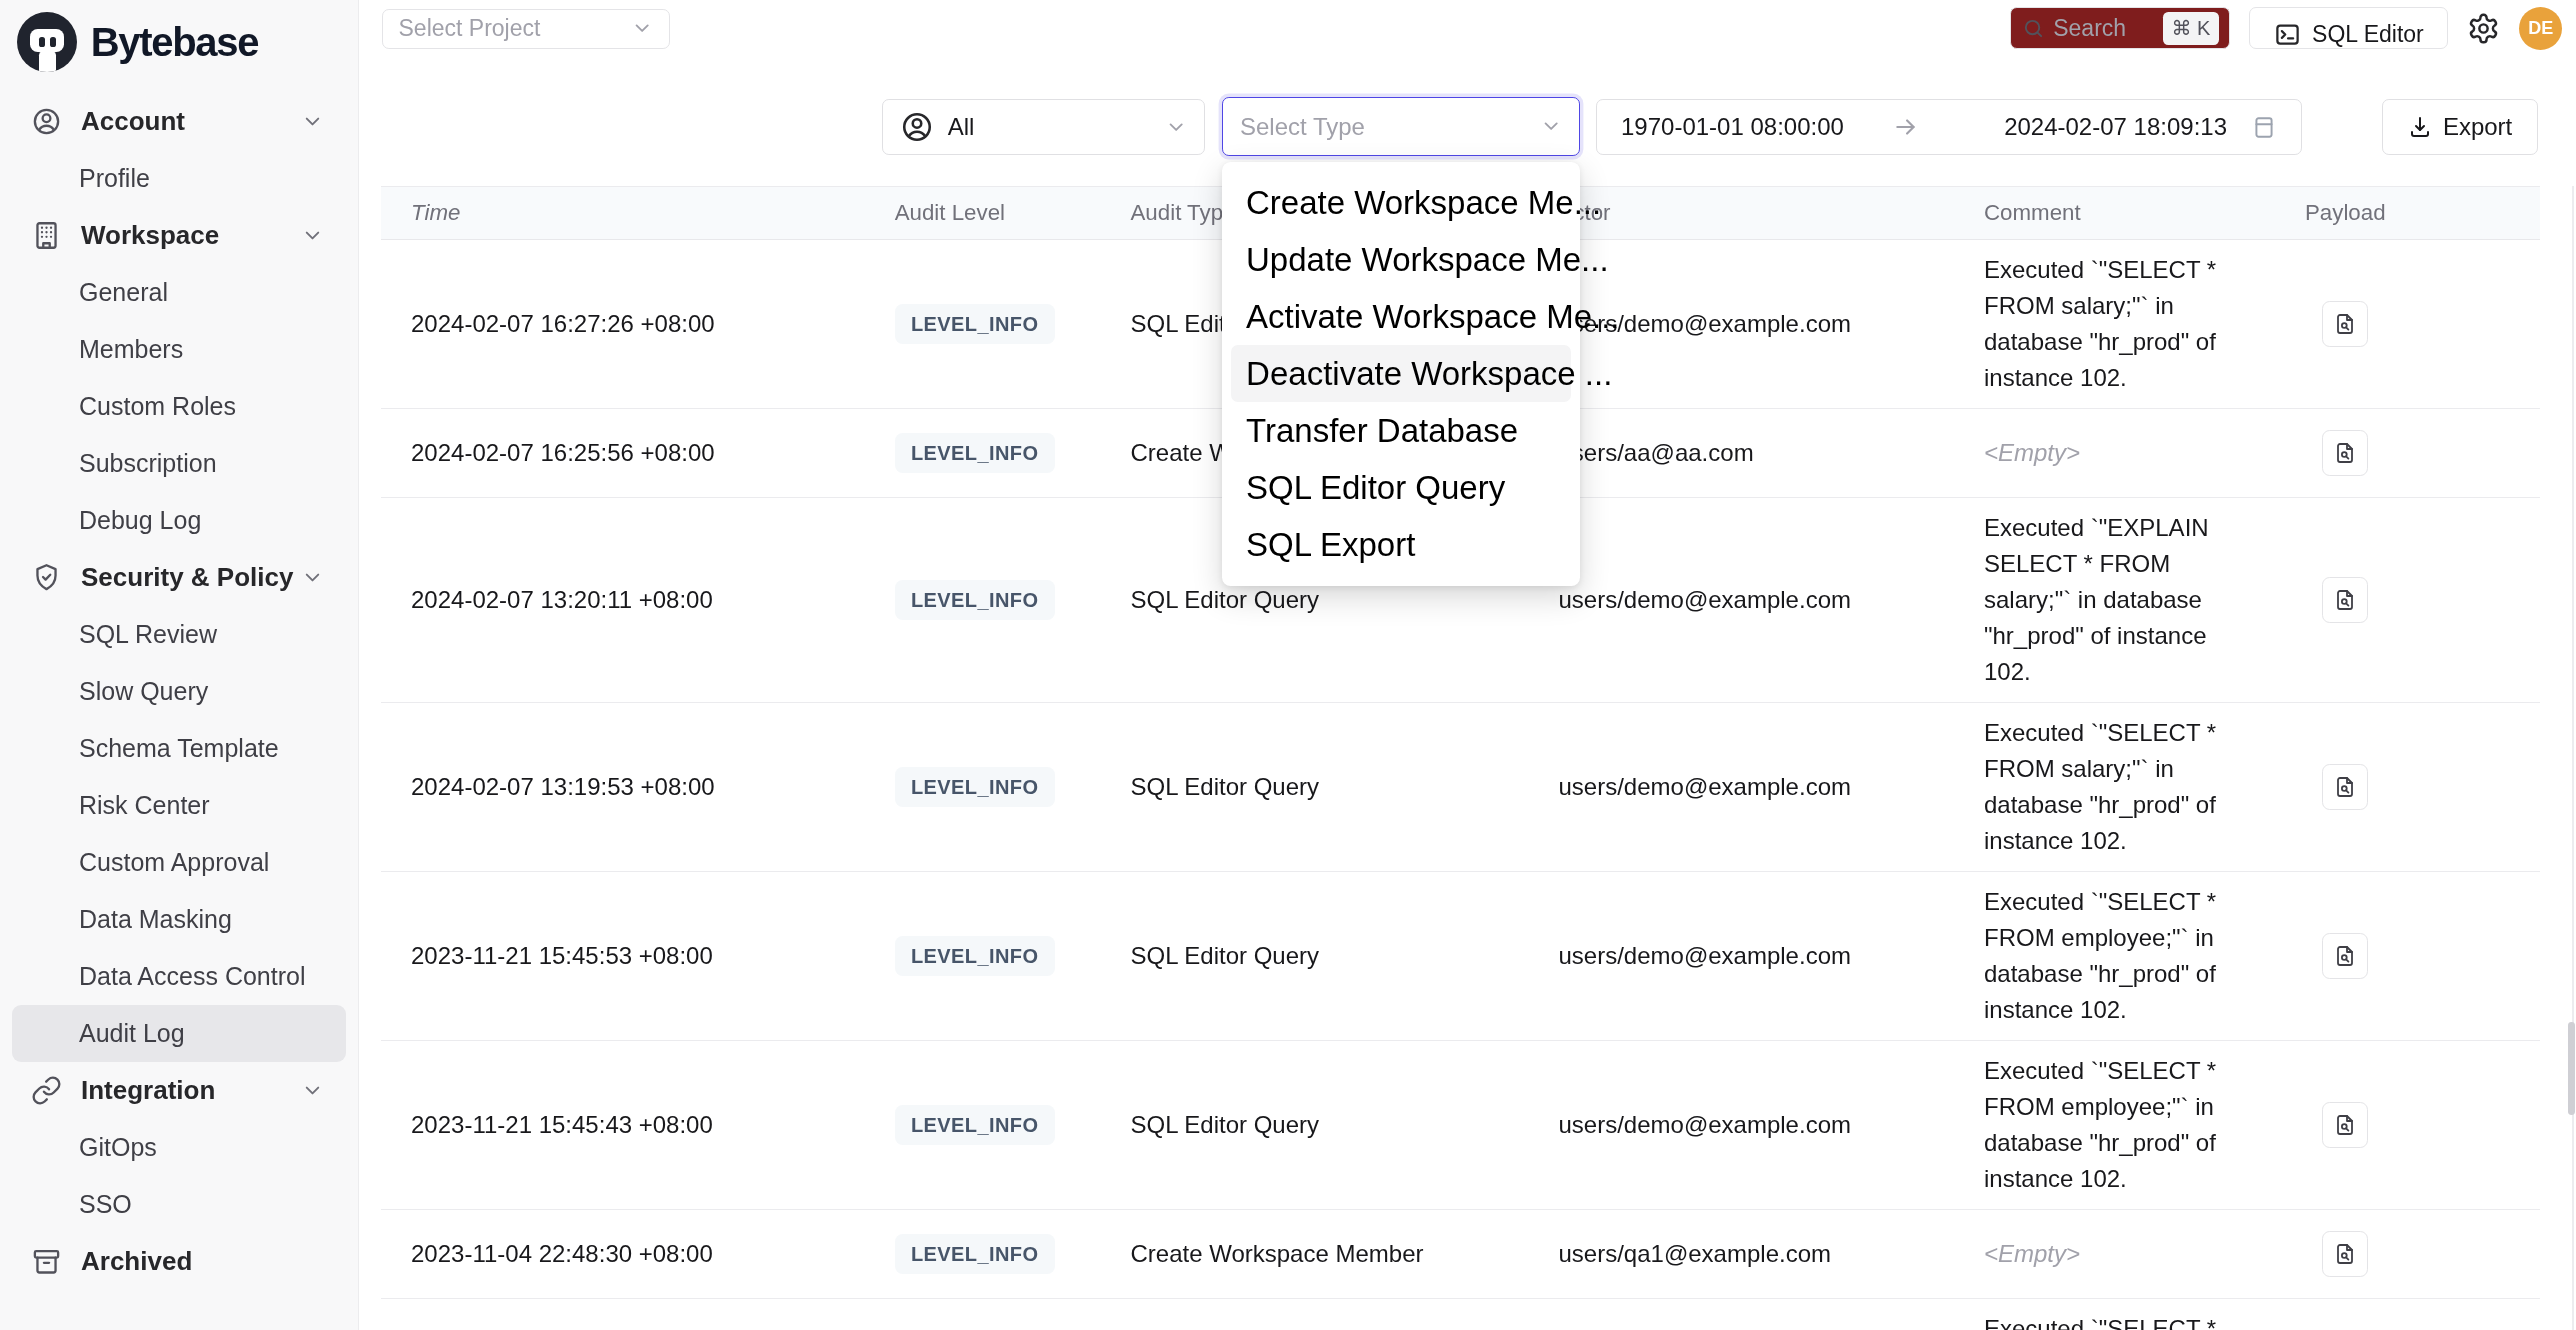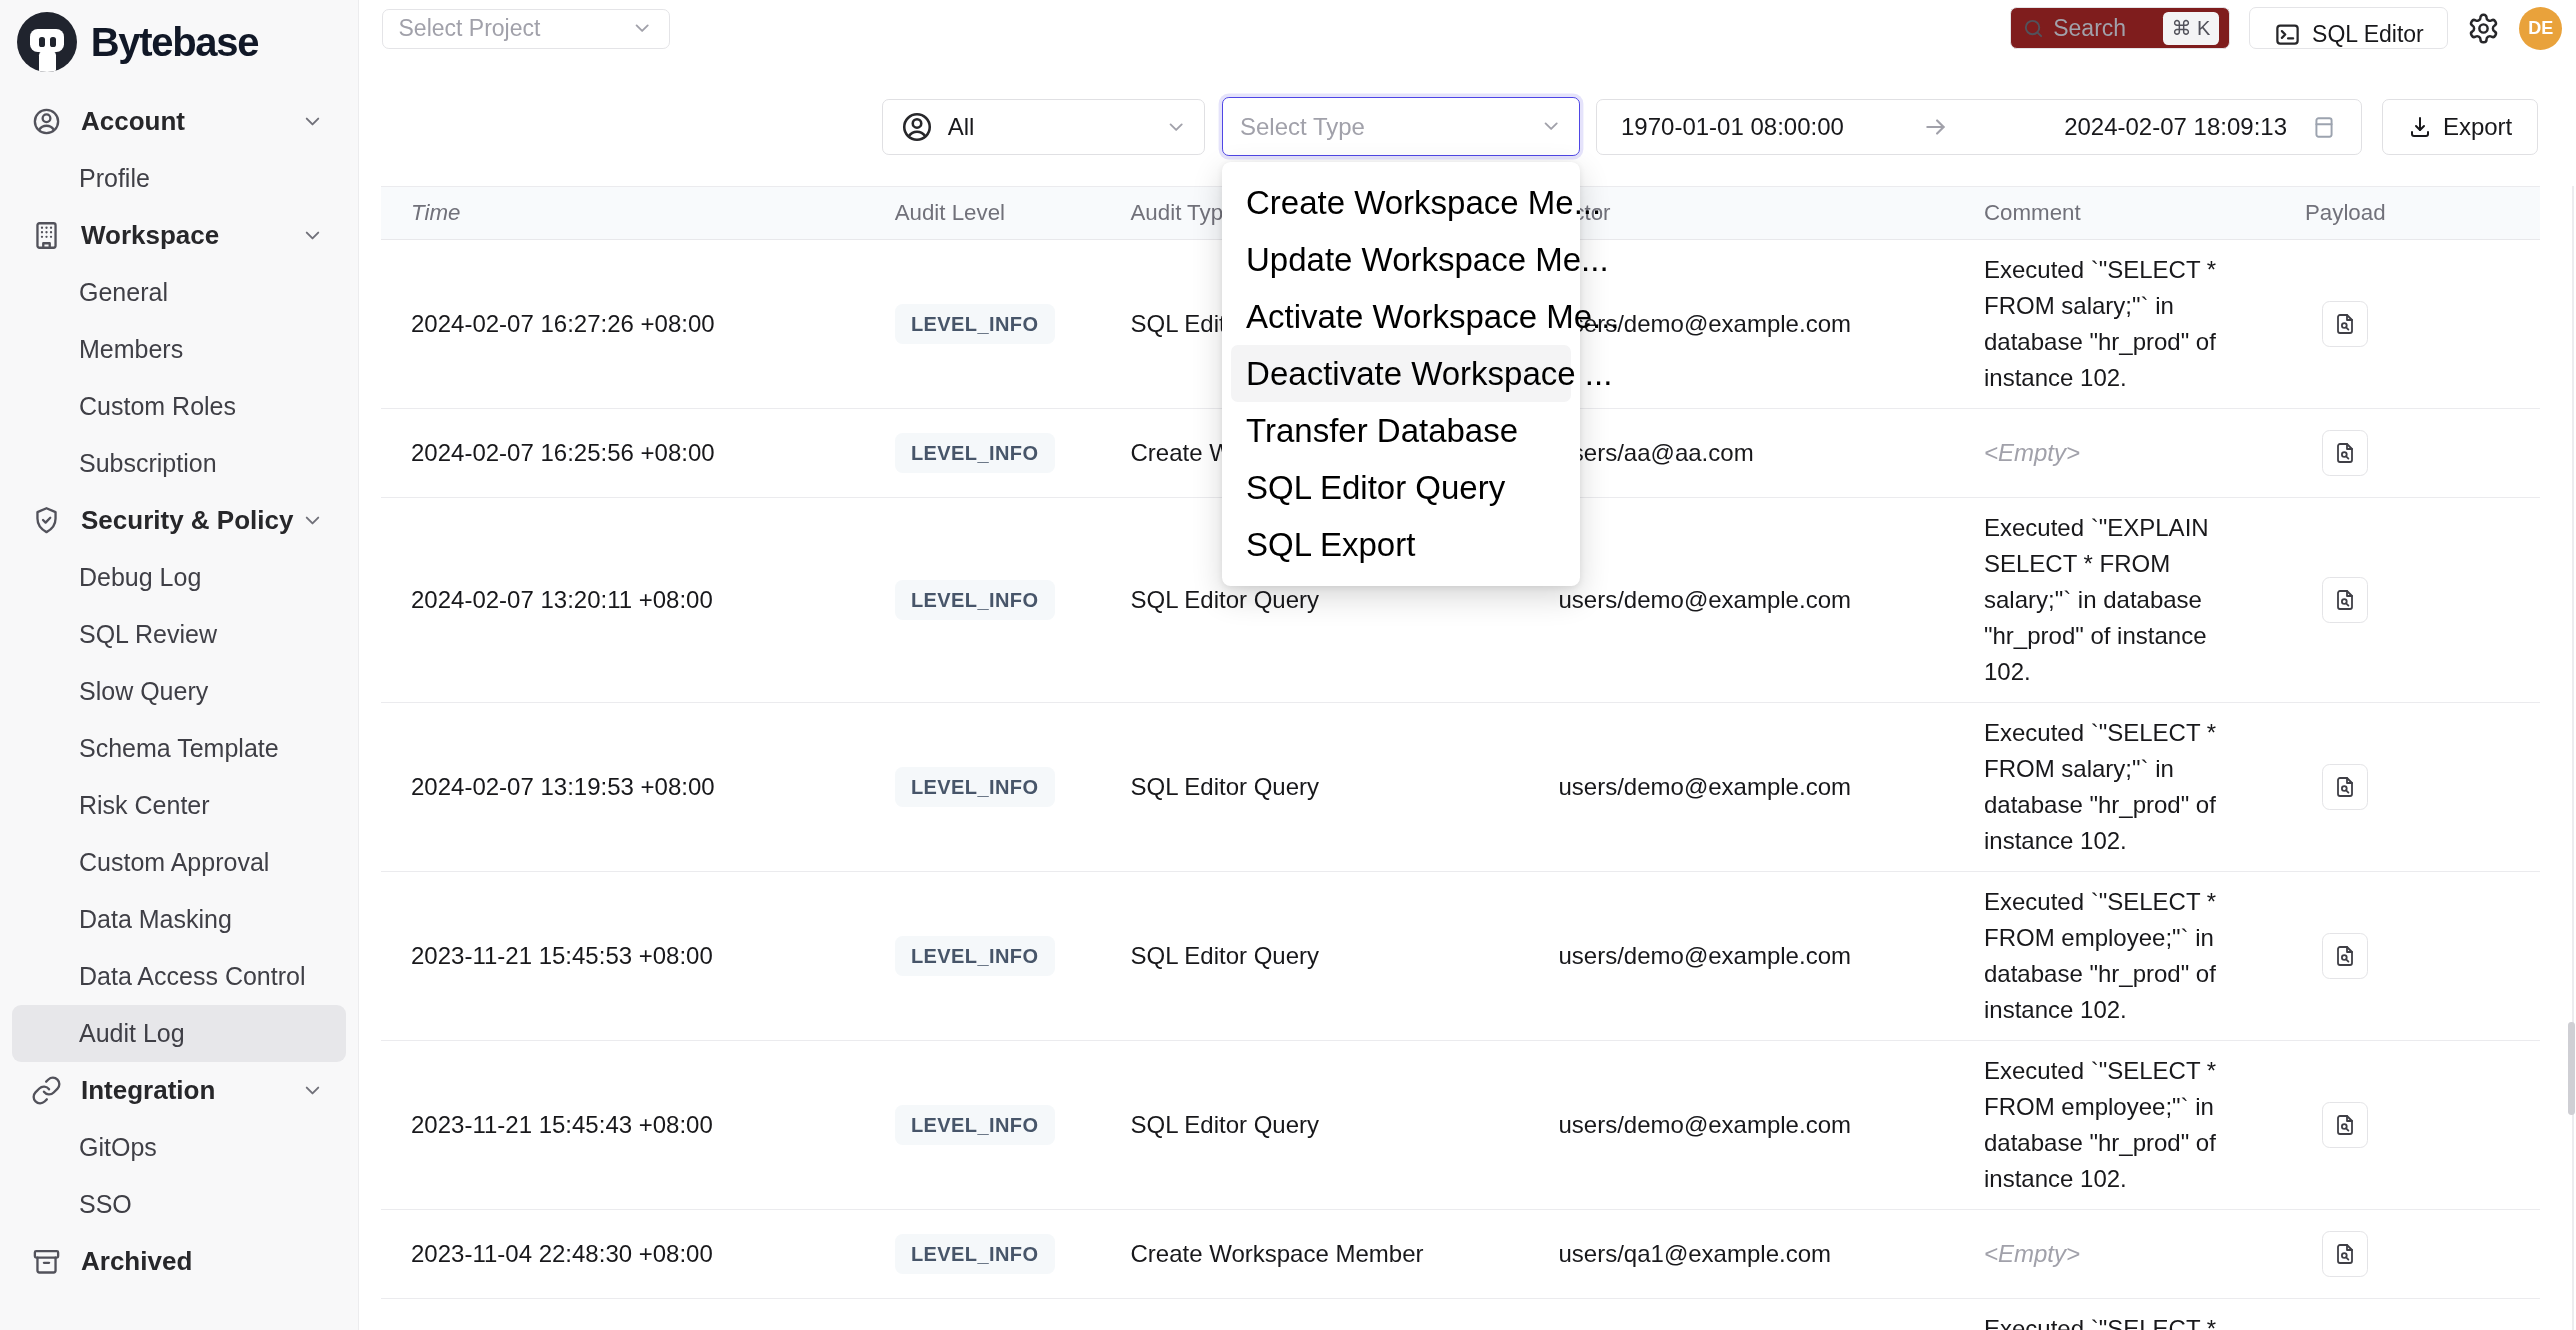--- a/index.html
+++ b/index.html
@@ -54,21 +54,21 @@
   
   .ctl { position:absolute; background:#fff; border:0.9px solid #e0e0e3; border-radius:6.9px;
          display:flex; align-items:center; font-size:24px; }
   .all-select { left:882px; top:99px; width:323px; height:56px; padding:0 17px; gap:13.7px; cursor:pointer; }
   .all-select .ico { display:flex; color:#27272a; } .all-select .ico svg { width:34px; height:34px; }
   .all-select .chev { margin-left:auto; color:#a1a1aa; display:flex; }
   .type-select { left:1222px; top:97px; width:358px; height:59px; padding:0 17px; cursor:pointer;
                  border:1.7px solid #4f46e5; box-shadow:0 0 0 3.4px rgba(79,70,229,0.15); }
   .type-select .ph { color:#a1a1aa; }
   .type-select .chev { margin-left:auto; color:#a1a1aa; display:flex; }
-  .date-range { left:1596px; top:99px; width:766px; height:56px; padding:16px 24px; justify-content:space-between; cursor:pointer; }
+  .date-range { left:1596px; top:99px; width:706px; height:56px; padding:16px 24px; justify-content:space-between; cursor:pointer; }
   .date-range .dt { color:#18181b; }
   .date-range .arr { color:#a1a1aa; display:flex; } .date-range .arr svg { width:26px; height:26px; }
   .date-range .endgrp { display:flex; align-items:center; gap:24px;margin-left:36px; }
   .date-range .cal { color:#9ca3af; display:flex; } .date-range .cal svg { width:26px; height:26px; }
   .export-btn { left:2382px; top:99px; width:156px; height:56px; justify-content:center; gap:11.2px; cursor:pointer; }
   .export-btn .ico { display:flex; color:#18181b; } .export-btn .ico svg { width:24px; height:24px; }
   .export-btn .lbl { font-weight:500; }
 
   
   .audit-table { position:absolute; left:381px; top:186px; width:2159px; }
@@ -157,36 +157,36 @@
       </div>
       <div class="nav-row sub">
         <span>Members</span>
       </div>
       <div class="nav-row sub">
         <span>Custom Roles</span>
       </div>
       <div class="nav-row sub">
         <span>Subscription</span>
       </div>
+      <div class="nav-row sub">
+        <span>Debug Log</span>
+      </div>
       <div class="nav-row section">
         <span class="nav-icon">
           <svg viewBox="0 0 24 24" fill="none" stroke="currentColor" stroke-width="1.8" stroke-linecap="round" stroke-linejoin="round">
             <path d="M12 2.5 19 5.5v5c0 4.7-3 8.4-7 10.5-4-2.1-7-5.8-7-10.5v-5z"></path>
             <path d="m9.3 11.6 2 2 3.6-3.7"></path>
           </svg>
         </span>
         <span>Security &amp; Policy</span>
         <span class="nav-chevron">
           <svg viewBox="0 0 24 24" fill="none" stroke="currentColor" stroke-width="2" stroke-linecap="round" stroke-linejoin="round">
             <path d="m6 9 6 6 6-6"></path>
           </svg>
         </span>
-      </div>
-      <div class="nav-row sub">
-        <span>Debug Log</span>
       </div>
       <div class="nav-row sub">
         <span>SQL Review</span>
       </div>
       <div class="nav-row sub">
         <span>Slow Query</span>
       </div>
       <div class="nav-row sub">
         <span>Schema Template</span>
       </div>

